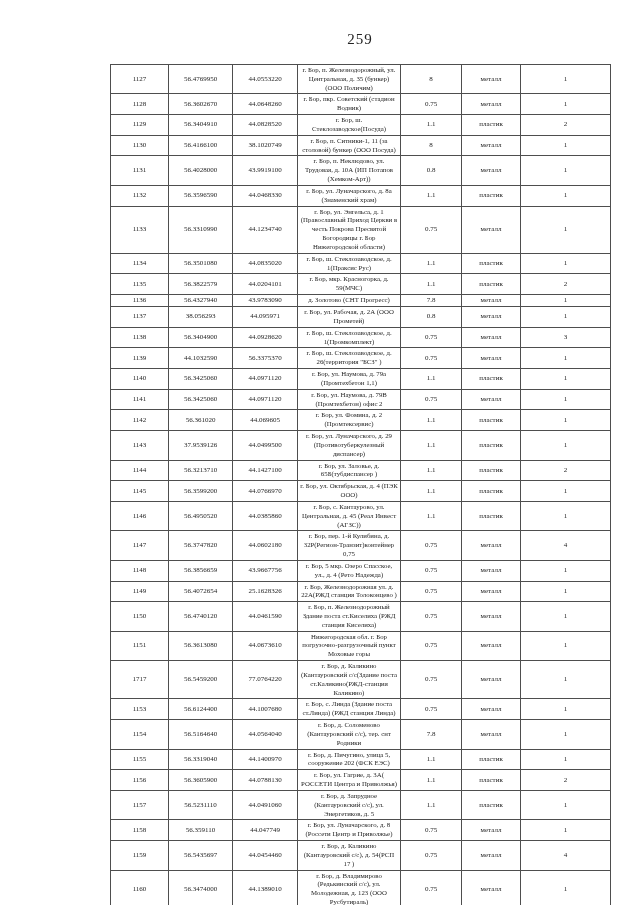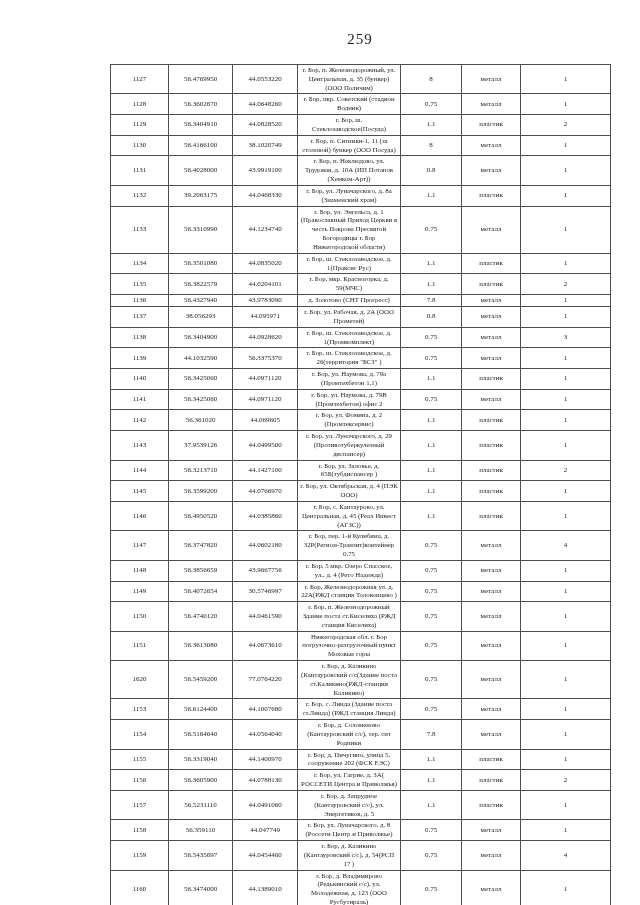--- a/index.html
+++ b/index.html
@@ -107,21 +107,21 @@
           <td class="num">1131</td>
           <td class="num">56.4028000</td>
           <td class="num">43.9919100</td>
           <td class="address">г. Бор, п. Неклюдово, ул. Трудовая, д. 10А (ИП Потапов (Хемком-Арт))</td>
           <td class="num">0.8</td>
           <td class="num">металл</td>
           <td class="num">1</td>
         </tr>
         <tr>
           <td class="num">1132</td>
-          <td class="num">39.2063175</td>
+          <td class="num">56.3596590</td>
           <td class="num">44.0468330</td>
           <td class="address">г. Бор, ул. Луначарского, д. 8а (Знаменский храм)</td>
           <td class="num">1.1</td>
           <td class="num">пластик</td>
           <td class="num">1</td>
         </tr>
         <tr>
           <td class="num">1133</td>
           <td class="num">56.3310990</td>
           <td class="num">44.1234740</td>
@@ -261,21 +261,21 @@
           <td class="num">56.3856659</td>
           <td class="num">43.9667756</td>
           <td class="address">г. Бор, 5 мкр. Озеро Спасское, ул., д. 4 (Рето Надежда)</td>
           <td class="num">0.75</td>
           <td class="num">металл</td>
           <td class="num">1</td>
         </tr>
         <tr>
           <td class="num">1149</td>
           <td class="num">56.4072654</td>
-          <td class="num">30.5746997</td>
+          <td class="num">25.1628326</td>
           <td class="address">г. Бор, Железнодорожная ул. д. 22А(РЖД станция Толоконцево )</td>
           <td class="num">0.75</td>
           <td class="num">металл</td>
           <td class="num">1</td>
         </tr>
         <tr>
           <td class="num">1150</td>
           <td class="num">56.4740120</td>
           <td class="num">44.0461590</td>
           <td class="address">г. Бор, п. Железнодорожный Здание поста ст.Киселиха (РЖД станция Киселиха)</td>
@@ -286,21 +286,21 @@
         <tr>
           <td class="num">1151</td>
           <td class="num">56.3613080</td>
           <td class="num">44.0673610</td>
           <td class="address">Нижегородская обл. г. Бор погрузочно-разгрузочный пункт Моховые горы</td>
           <td class="num">0.75</td>
           <td class="num">металл</td>
           <td class="num">1</td>
         </tr>
         <tr>
-          <td class="num">1620</td>
+          <td class="num">1717</td>
           <td class="num">56.5459200</td>
           <td class="num">77.0764220</td>
           <td class="address">г. Бор, д. Каликино (Кантауровский с/с(Здание поста ст.Каликино(РЖД-станция Каликино)</td>
           <td class="num">0.75</td>
           <td class="num">металл</td>
           <td class="num">1</td>
         </tr>
         <tr>
           <td class="num">1153</td>
           <td class="num">56.6124400</td>

